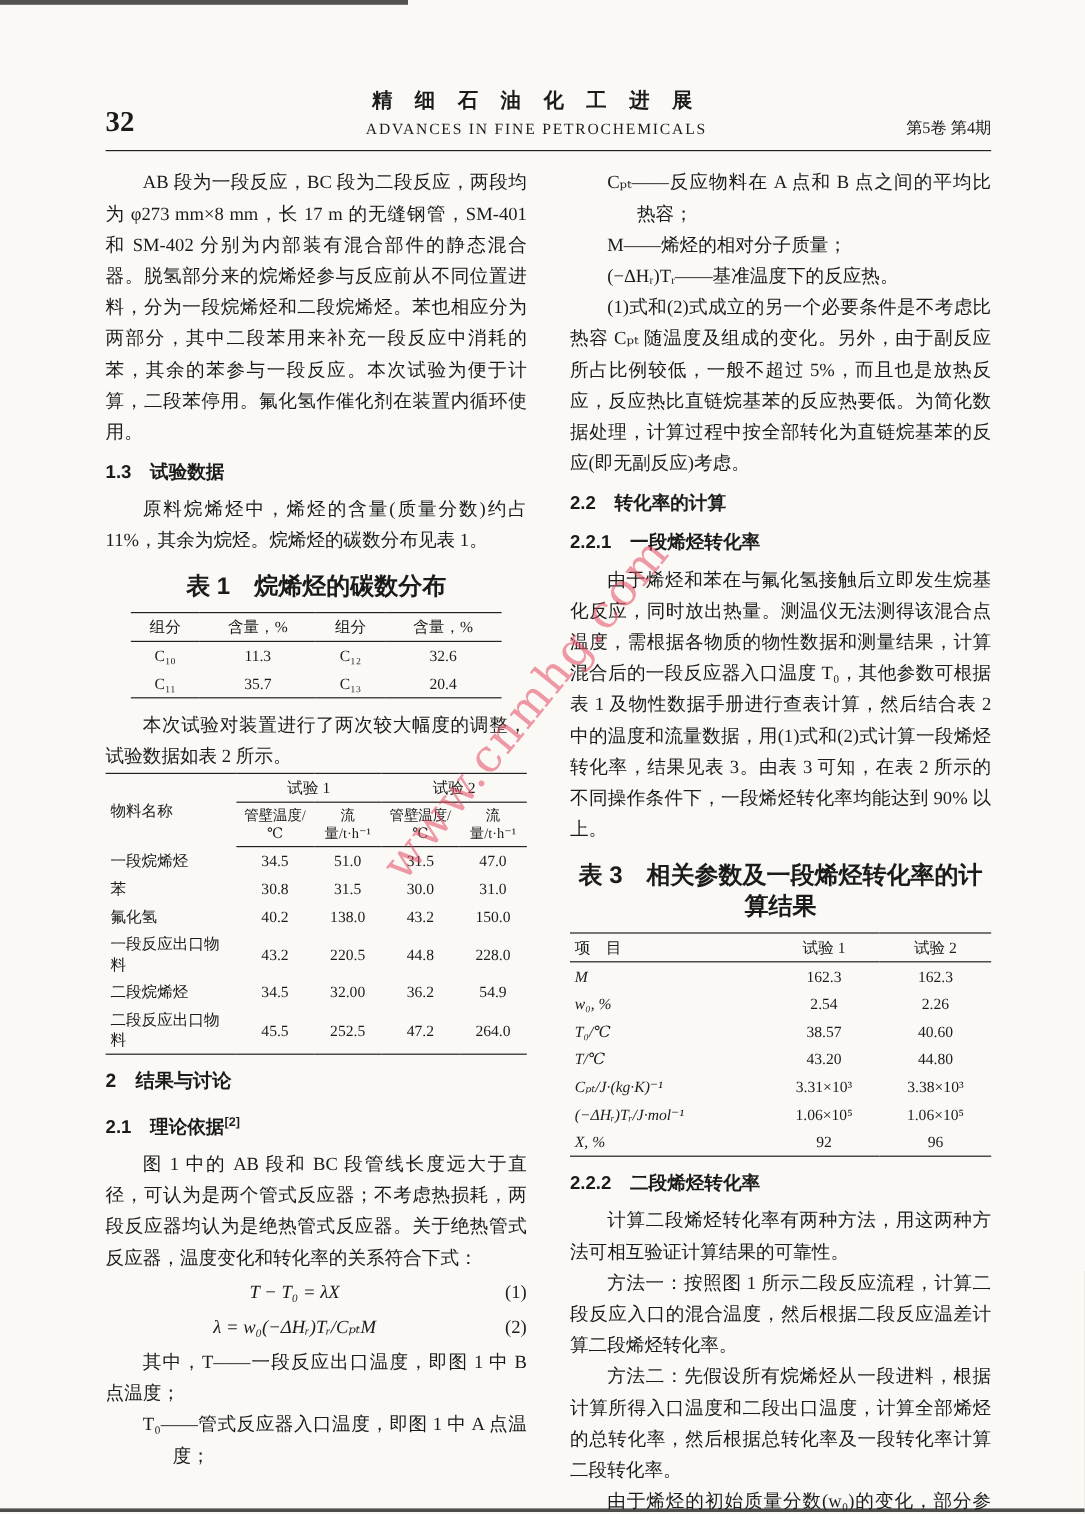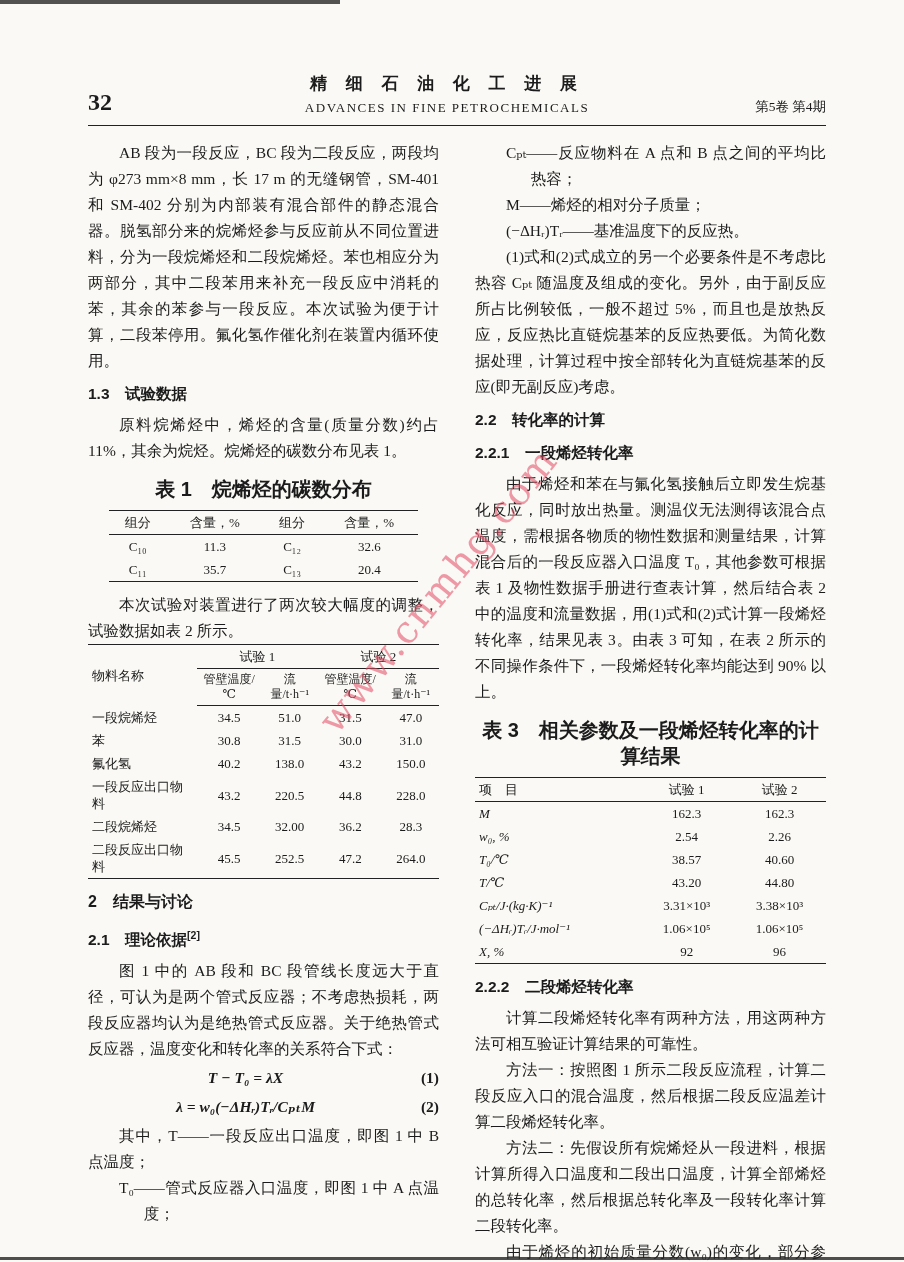--- a/index.html
+++ b/index.html
@@ -27,21 +27,21 @@
   .columns { display:flex; gap:36px; margin-top:14px; }
   .col { flex:1; min-width:0; font-size:15.5px; line-height:26px; text-align:justify; }
 
   .p { text-indent:2em; }
   .def { padding-left:3.6em; text-indent:-1.6em; }
 
   .h-sec { font-family:"Liberation Sans",sans-serif; font-weight:bold; font-size:16px; margin:9px 0 6px; }
   .h-sub { font-family:"Liberation Sans",sans-serif; font-weight:bold; font-size:15.5px; margin:7px 0 5px; }
   .h-sub sup { font-size:10.5px; }
 
-  .eq { display:flex; align-items:baseline; margin:3px 0;font-weight:bold; }
+  .eq { display:flex; align-items:baseline; margin:3px 0; }
   .eq-body { flex:1; text-align:center; font-style:italic; }
   .eq-num { width:36px; text-align:right; }
 
   .tbl-caption { font-family:"Liberation Sans",sans-serif; font-weight:bold; font-size:20px; text-align:center; margin:12px 0 8px; text-indent:0; }
 
   table.tbl { border-collapse:collapse; font-size:13px; line-height:17px;
     border-top:1.6px solid #222; border-bottom:1.6px solid #222; margin:0 auto 10px; }
   .tbl th, .tbl td { padding:3px 4px; text-align:center; font-weight:normal; vertical-align:middle; }
 
   .tbl1 { width:88%; }
@@ -164,21 +164,21 @@
                 <td>43.2</td>
                 <td>220.5</td>
                 <td>44.8</td>
                 <td>228.0</td>
               </tr>
               <tr>
                 <td class="first">二段烷烯烃</td>
                 <td>34.5</td>
                 <td>32.00</td>
                 <td>36.2</td>
-                <td>28.3</td>
+                <td>54.9</td>
               </tr>
               <tr>
                 <td class="first">二段反应出口物料</td>
                 <td>45.5</td>
                 <td>252.5</td>
                 <td>47.2</td>
                 <td>264.0</td>
               </tr>
             </tbody>
         </table>

